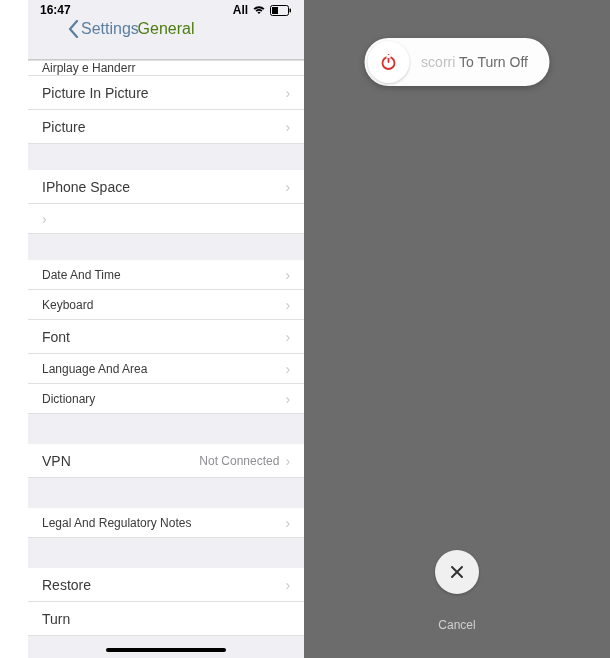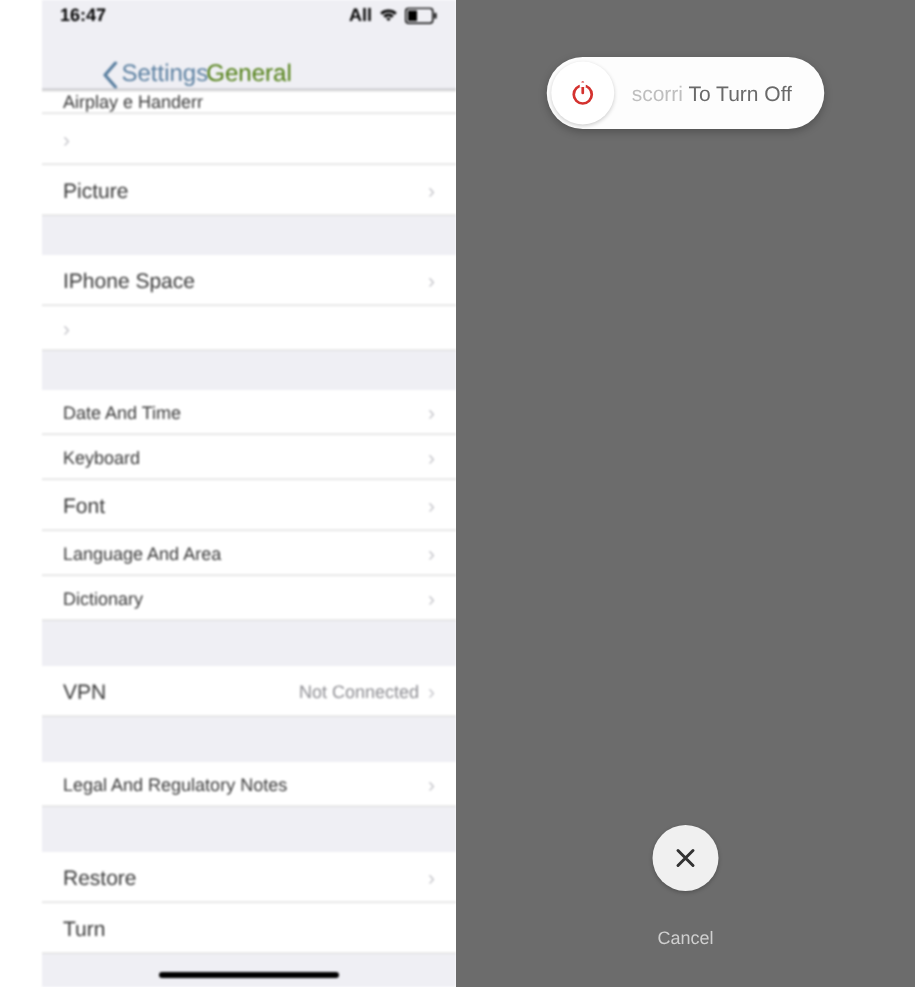--- a/index.html
+++ b/index.html
@@ -28,21 +28,21 @@
       justify-content: space-between;
       padding: 0 12px;
       font-size: 12px;
       font-weight: 600;
       color: #000;
     }
     .status-right { display: flex; align-items: center; gap: 4px; }
     .nav-bar {
       height: 40px;
       display: flex;
-      align-items: flex-end;
+      align-items: flex-start;
       position: relative;
       border-bottom: 1px solid #c8c7cc;
       padding-left: 32px;
     }
     .back-btn {
       display: flex;
       align-items: center;
       gap: 2px;
       padding-left: 8px;
       color: #5a7fa0;
@@ -182,20 +182,21 @@
       <span>Settings</span>
     </div>
     <div class="nav-title">General</div>
   </div>
 
   <div class="list">
     <div class="row row-partial">
       <span class="row-label">Airplay e Handerr</span>
     </div>
     <div class="row row-tall">
+      <span class="row-label row-label-lg">Picture In Picture</span>
       <span class="chevron">›</span>
     </div>
     <div class="row row-tall">
       <span class="row-label row-label-lg">Picture</span>
       <span class="chevron">›</span>
     </div>
 
     <div class="group-gap"></div>
 
     <div class="row row-tall">

